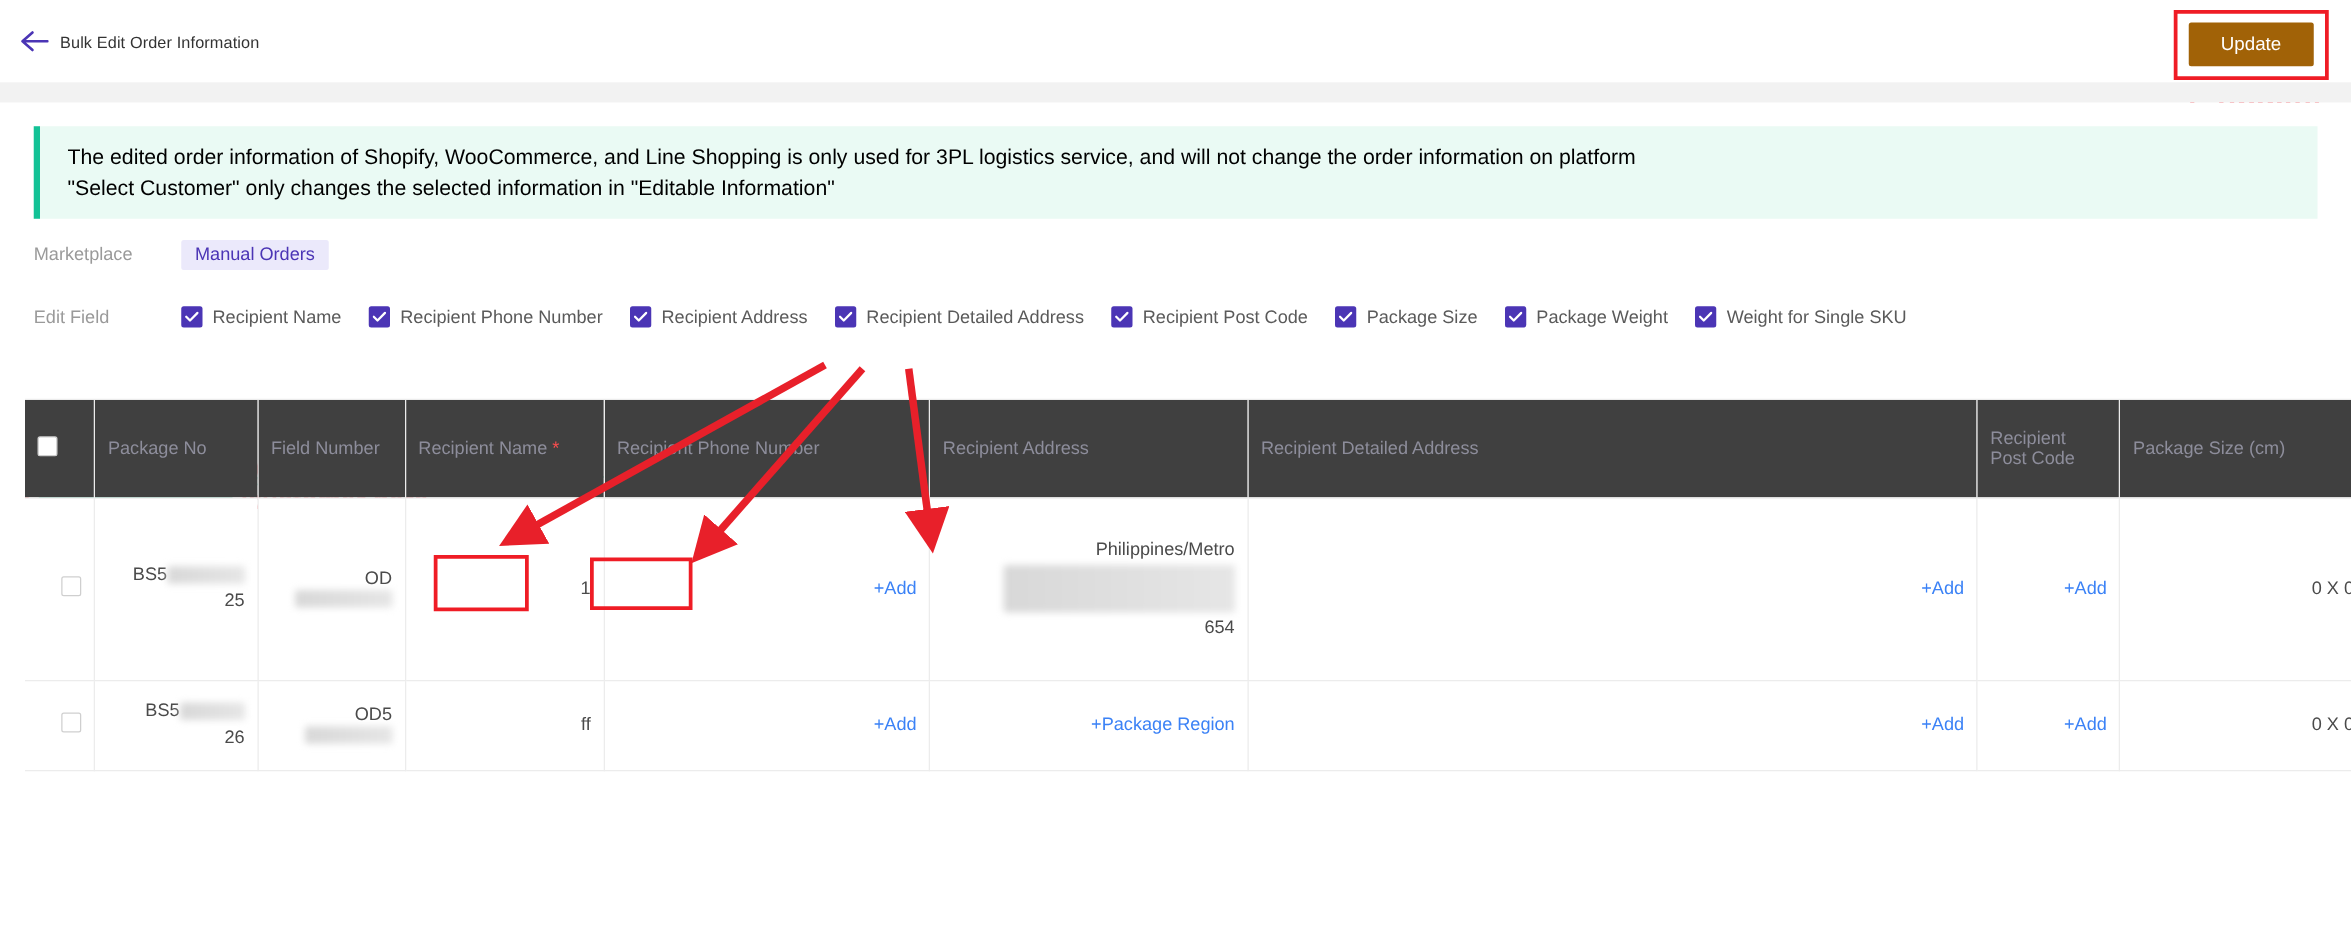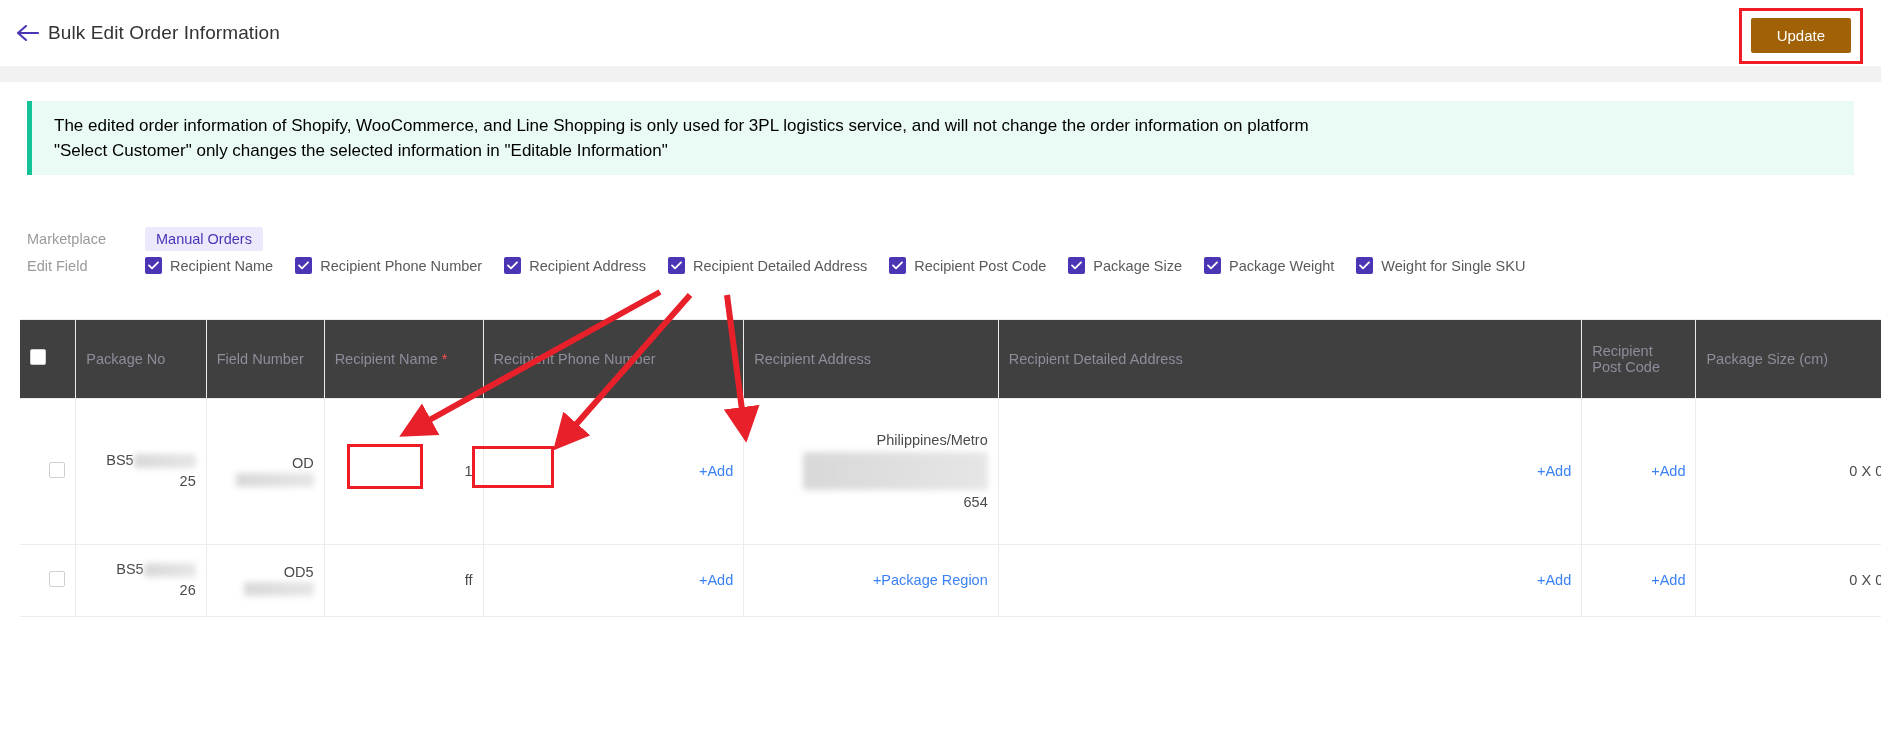--- a/index.html
+++ b/index.html
@@ -27,21 +27,21 @@
     align-items: center;
   }
   .back-arrow {
     margin-left: 10px;
     width: 34px; height: 34px;
     display: flex; align-items: center; justify-content: center;
     cursor: pointer;
   }
   .back-arrow svg { display: block; }
   .page-title {
-    font-size: 19px;
+    font-size: 13px;
     color: #333333;
     margin-left: 4px;
     letter-spacing: .1px;
   }
   .update-wrap {
     position: absolute;
     right: 18px; top: 8px;
     border: 3px solid #ef1c25;
     padding: 7px 9px 8px 9px;
     background: transparent;
@@ -101,21 +101,20 @@
     font-size: 17px;
     color: #000000;
     line-height: 25px;
   }
 
   
   .field-row {
     position: absolute;
     display: flex;
     align-items: center;
-    margin-top: 35px;
   }
   .field-label {
     width: 118px;
     font-size: 14.5px;
     color: #9a9a9a;
   }
   .tag-manual {
     background: #ebe9fb;
     color: #4b35b5;
     font-size: 14.5px;
@@ -287,21 +286,21 @@
     <div class="notice">
       <div class="notice-line">The edited order information of Shopify, WooCommerce, and Line Shopping is only used for 3PL logistics service, and will not change the order information on platform</div>
       <div class="notice-line">"Select Customer" only changes the selected information in "Editable Information"</div>
     </div>
 
     <div class="field-row" style="left:27px; top:110px;">
       <div class="field-label">Marketplace</div>
       <div class="tag-manual">Manual Orders</div>
     </div>
 
-    <div class="field-row" style="left:27px; top:140px;">
+    <div class="field-row" style="left:27px; top:163px;">
       <div class="field-label">Edit Field</div>
       <div class="cb-list">
 
         <div class="cb-item">
           <span class="cb-box">
             <svg width="11" height="9" viewBox="0 0 11 9">
                 <path d="M1 4.4 L4 7.4 L10 1.3" stroke="#fff" stroke-width="1.8" fill="none" stroke-linecap="round" stroke-linejoin="round"></path>
               </svg>
           </span>
           <span class="cb-text">Recipient Name</span>

